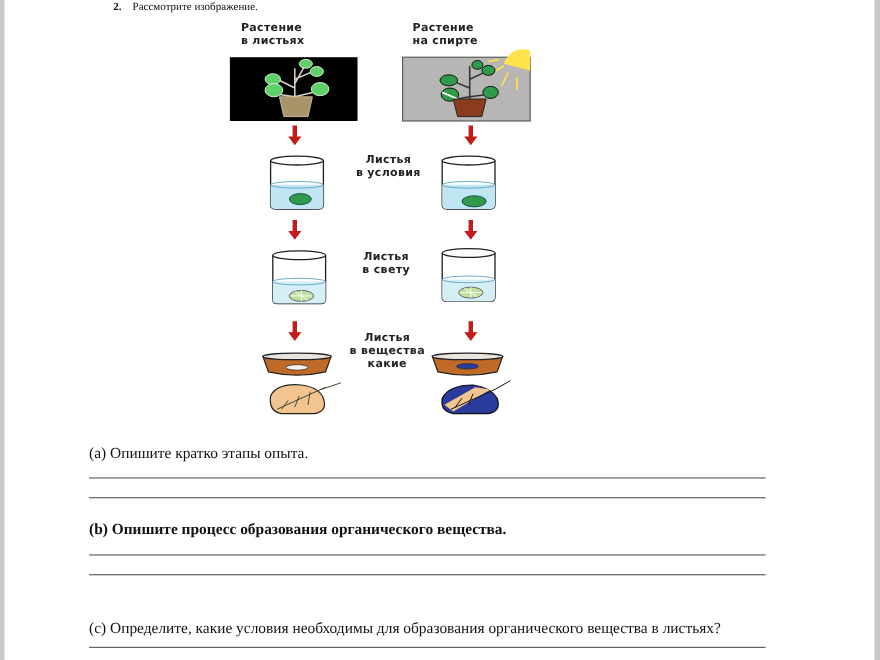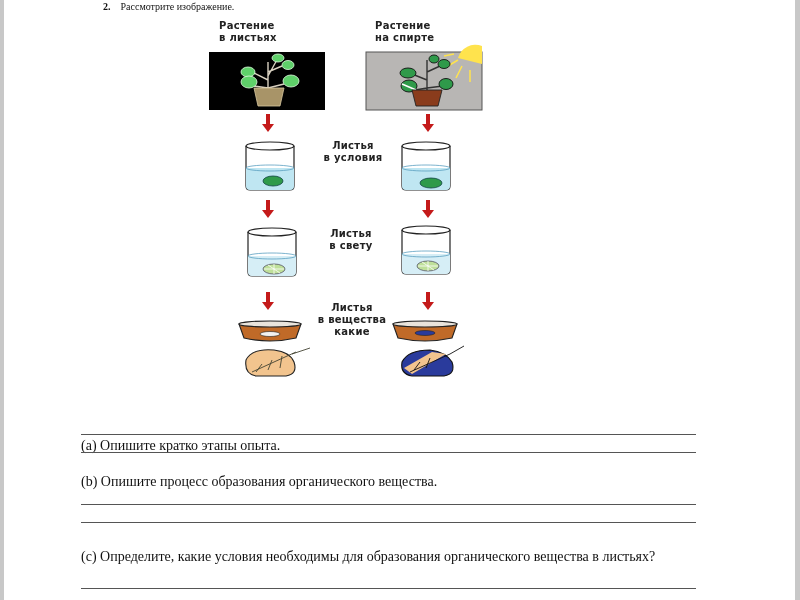--- a/index.html
+++ b/index.html
@@ -137,22 +137,22 @@
     <path d="M246 360 Q252 348 274 350 Q290 352 294 362 Q298 374 286 376 L256 376 Q244 374 246 360 Z" fill="#f2c48e" stroke="#222" stroke-width="1.1"></path>
     <path d="M252 372 L296 352 M262 364 L256 372 M272 360 L268 370 M282 356 L280 368 M292 354 L310 348" stroke="#443" stroke-width="0.9" fill="none"></path>
   </g>
   <g>
     <path d="M402 362 Q408 350 430 350 Q446 352 452 362 Q456 374 444 376 L412 376 Q400 374 402 362 Z" fill="#2a3b9c" stroke="#111" stroke-width="1.1"></path>
     <path d="M404 368 L432 352 L446 354 L412 374 Z" fill="#f2c48e"></path>
     <path d="M410 372 L450 354 M420 362 L414 370 M430 358 L426 368 M450 354 L464 346" stroke="#111" stroke-width="0.9" fill="none"></path>
   </g>
 </svg>
 
-<div class="sub" style="top:405px;margin-top:33px;">(a) Опишите кратко этапы опыта.</div>
+<div class="sub" style="top:405px;">(a) Опишите кратко этапы опыта.</div>
 <div class="line" style="top:434px;"></div>
 <div class="line" style="top:452px;"></div>
 
-<div class="sub" style="top:474px;">(b) Опишите процесс образования органического вещества.</div>
+<div class="sub" style="top:474px;font-weight:bold;">(b) Опишите процесс образования органического вещества.</div>
 <div class="line" style="top:504px;"></div>
 <div class="line" style="top:522px;"></div>
 
-<div class="sub" style="top:549px;width:616px;text-align:justify;text-align-last:left;line-height:16px;">(c) Определите, какие условия необходимы для образования органического вещества в листьях?</div>
+<div class="sub" style="top:564px;width:616px;text-align:justify;text-align-last:left;line-height:16px;">(c) Определите, какие условия необходимы для образования органического вещества в листьях?</div>
 <div class="line" style="top:588px;"></div>
 
 </body></html>

